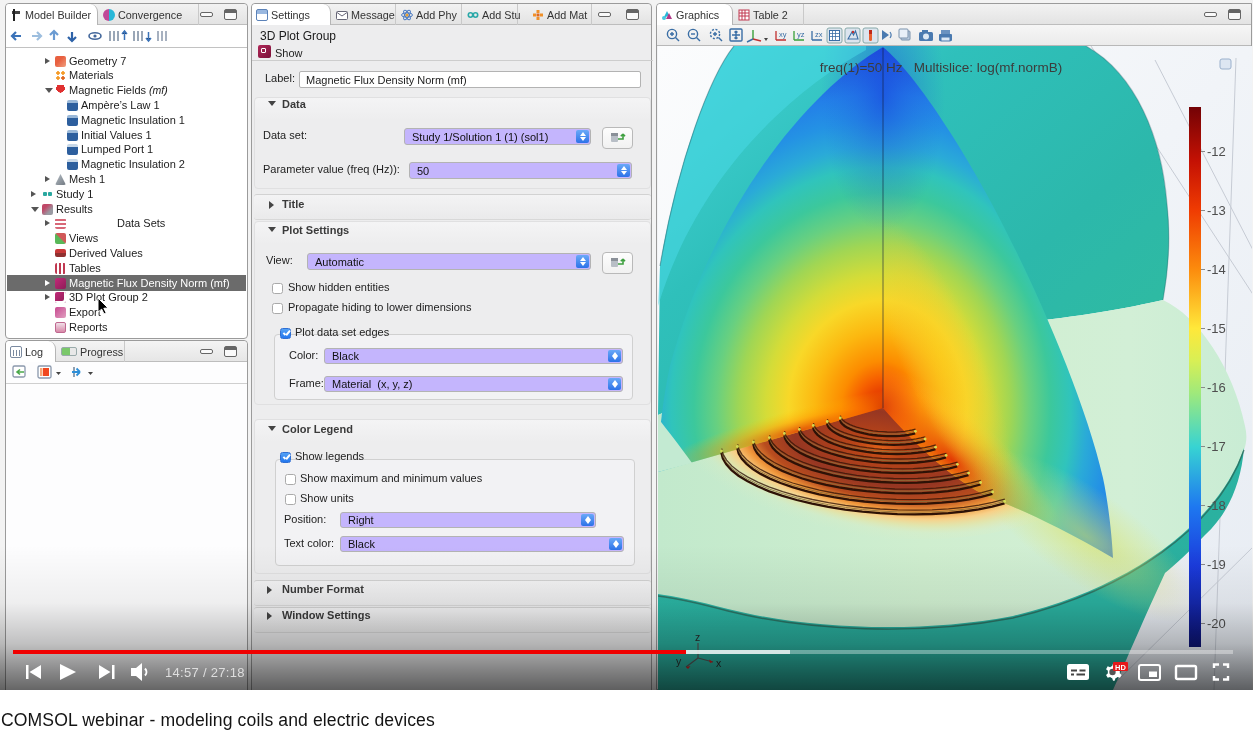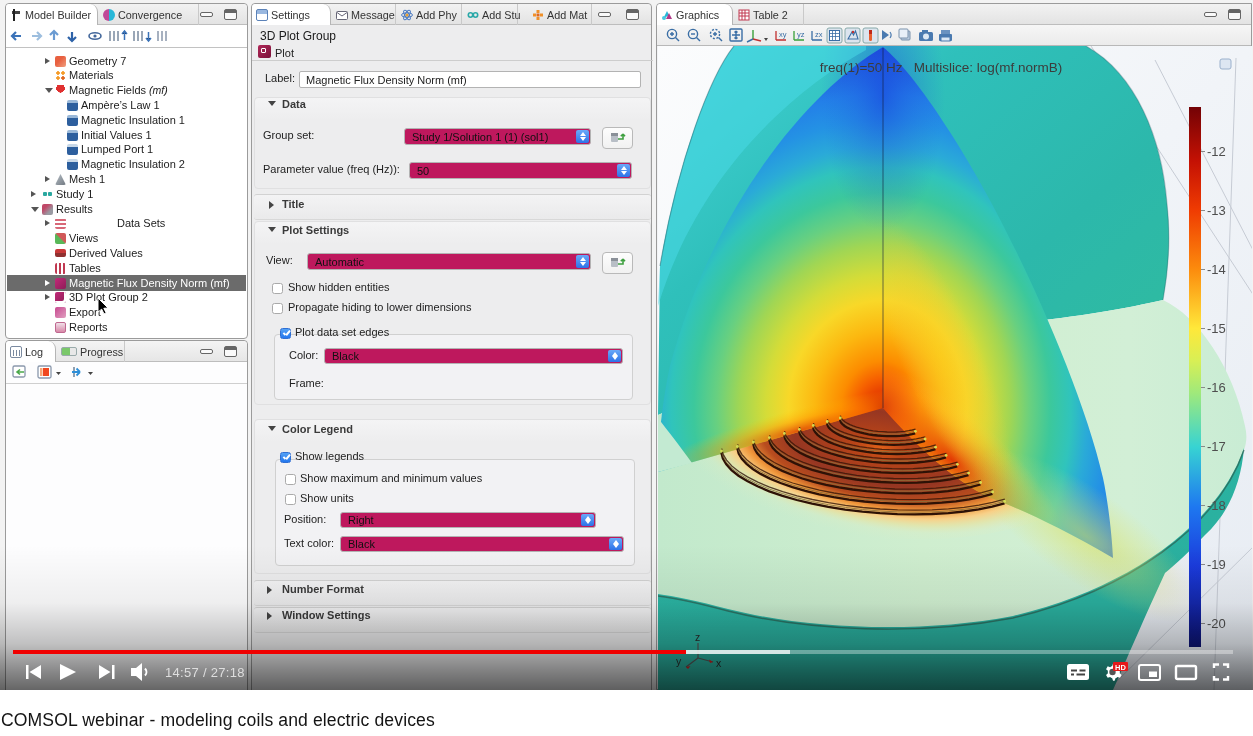--- a/index.html
+++ b/index.html
@@ -9,21 +9,21 @@
 .win{position:absolute;border:1px solid #9b9b9b;border-radius:4px;background:#ececed}
 .tabbar{position:absolute;left:0;top:0;right:0;height:21px;background:linear-gradient(#f2f2f2,#e3e3e3);border-bottom:1px solid #bdbdbd;border-radius:4px 4px 0 0}
 .tab{position:absolute;top:0;height:21px;font-size:10.8px;color:#333;display:flex;align-items:center;gap:3px;padding:0 4px 0 4px;white-space:nowrap}
 .tab.on{background:#fff;border-right:1px solid #b5b5b5;border-radius:4px 8px 0 0;z-index:2}
 .tab.off{border-right:1px solid #c9c9c9}
 .mm{position:absolute;top:5px;width:13px;height:11px;border:1px solid #666;border-radius:2px;background:#fafafa}
 .mm.min{height:5px;top:8px}
 .mm.max::before{content:"";position:absolute;left:0;right:0;top:0;height:3px;background:#666}
 .ti{width:12px;height:12px;display:inline-block;position:relative;flex:none}
 .lbl{position:absolute;font-size:11px;color:#222;white-space:nowrap}
-.dd{position:absolute;background:#be185d;border:1px solid #b3b3b3;border-radius:3px;font-size:11px;color:#111;overflow:hidden}
+.dd{position:absolute;background:#c4b5fd;border:1px solid #b3b3b3;border-radius:3px;font-size:11px;color:#111;overflow:hidden}
 .dd span{position:absolute;left:7px;top:50%;transform:translateY(-50%);white-space:nowrap}
 .dd .step{position:absolute;right:1px;top:1px;bottom:1px;width:13px;border-radius:2px;background:linear-gradient(#6aa9f8,#2d72e8);}
 .dd .step::before{content:"";position:absolute;left:3.5px;top:2px;border-left:3px solid transparent;border-right:3px solid transparent;border-bottom:4px solid #fff}
 .dd .step::after{content:"";position:absolute;left:3.5px;bottom:2px;border-left:3px solid transparent;border-right:3px solid transparent;border-top:4px solid #fff}
 .cb{position:absolute;width:11px;height:11px;background:#fff;border:1px solid #aaa;border-radius:2.5px}
 .cb.on{background:linear-gradient(#53a1f5,#2377ee);border-color:#2e6fd4}
 .cb.on::before{content:"";position:absolute;left:2px;top:4px;width:3px;height:1.8px;background:#fff;transform:rotate(45deg)}
 .cb.on::after{content:"";position:absolute;left:3.5px;top:3px;width:6px;height:1.8px;background:#fff;transform:rotate(-50deg)}
 .sech{position:absolute;font-size:11px;font-weight:bold;color:#3a3a3a;white-space:nowrap}
 .tri{position:absolute;width:0;height:0}
@@ -215,30 +215,30 @@
                 <rect x="4.5" y="4.5" width="3" height="3" fill="#e06820"></rect>
               </g>
             </svg>Add Mat</div>
           <div class="mm min" style="right:40px"></div>
           <div class="mm max" style="right:12px"></div>
         </div>
 <div class="lbl" style="left:8px;top:25px;font-size:12px;color:#1a1a1a">3D Plot Group</div>
 <div class="abs" style="left:6px;top:41px;width:13px;height:13px;border-radius:2px;background:linear-gradient(135deg,#b02858,#7a1038)">
           <span style="position:absolute;left:2.5px;top:2.5px;width:5px;height:5px;border:1.5px solid #fff;border-radius:1px"></span>
         </div>
-<div class="lbl" style="left:23px;top:43px">Plot</div>
+<div class="lbl" style="left:23px;top:43px">Show</div>
 <div class="abs" style="left:0;top:56px;width:401px;height:1px;background:#cdcdcd"></div>
 <div class="lbl" style="left:13px;top:68px">Label:</div>
 <div class="abs" style="left:47px;top:67px;width:342px;height:17px;background:#fff;border:1px solid #b3b3b3;border-radius:2px">
           <span class="lbl" style="left:6px;top:2px">Magnetic Flux Density Norm (mf)</span>
         </div>
 <div class="abs" style="left:2px;top:93px;width:397px;height:92px;border:1px solid #e0e0e1;border-radius:4px;background:linear-gradient(#f4f4f5,#ededee 22px)"></div>
 <span class="tri d" style="left:16px;top:97px"></span>
 <div class="sech" style="left:30px;top:94px">Data</div>
-<div class="lbl" style="left:11px;top:125px">Group set:</div>
+<div class="lbl" style="left:11px;top:125px">Data set:</div>
 <div class="dd" style="left:152px;top:124px;width:187px;height:17px">
           <span style="left:7px">Study 1/Solution 1 (1) (sol1)</span>
           <i class="step"></i>
         </div>
 <div class="rbtn" style="left:350px;top:123px;width:31px;height:22px">
           <svg width="18" height="16" viewBox="0 0 18 16" style="position:absolute;left:50%;top:50%;transform:translate(-50%,-50%)">
             <rect x="2" y="3" width="7" height="9" rx="1" fill="#b8bec6"></rect>
             <rect x="2" y="3" width="7" height="3" fill="#8a9098"></rect>
             <path d="M9 9h5V4m0 0l-2.2 2.2M14 4l2 2.2" stroke="#3fa040" stroke-width="1.6" fill="none"></path>
           </svg>
@@ -272,20 +272,24 @@
 <div class="lbl" style="left:36px;top:297px">Propagate hiding to lower dimensions</div>
 <div class="fieldset" style="left:22px;top:330px;width:359px;height:66px"></div>
 <div class="cb on" style="left:28px;top:324px"></div>
 <div class="lbl" style="left:43px;top:322px">Plot data set edges</div>
 <div class="lbl" style="left:37px;top:345px">Color:</div>
 <div class="dd" style="left:72px;top:344px;width:299px;height:16px">
           <span style="left:7px">Black</span>
           <i class="step"></i>
         </div>
 <div class="lbl" style="left:37px;top:373px">Frame:</div>
+<div class="dd" style="left:72px;top:372px;width:299px;height:16px">
+          <span style="left:7px">Material&nbsp; (x, y, z)</span>
+          <i class="step"></i>
+        </div>
 <div class="abs" style="left:2px;top:415px;width:397px;height:155px;border:1px solid #e0e0e1;border-radius:4px;background:linear-gradient(#f4f4f5,#ededee 22px)"></div>
 <span class="tri d" style="left:16px;top:422px"></span>
 <div class="sech" style="left:30px;top:419px">Color Legend</div>
 <div class="fieldset" style="left:23px;top:455px;width:360px;height:107px"></div>
 <div class="cb on" style="left:28px;top:448px"></div>
 <div class="lbl" style="left:43px;top:446px">Show legends</div>
 <div class="cb" style="left:33px;top:470px"></div>
 <div class="lbl" style="left:48px;top:468px">Show maximum and minimum values</div>
 <div class="cb" style="left:33px;top:490px"></div>
 <div class="lbl" style="left:48px;top:488px">Show units</div>

